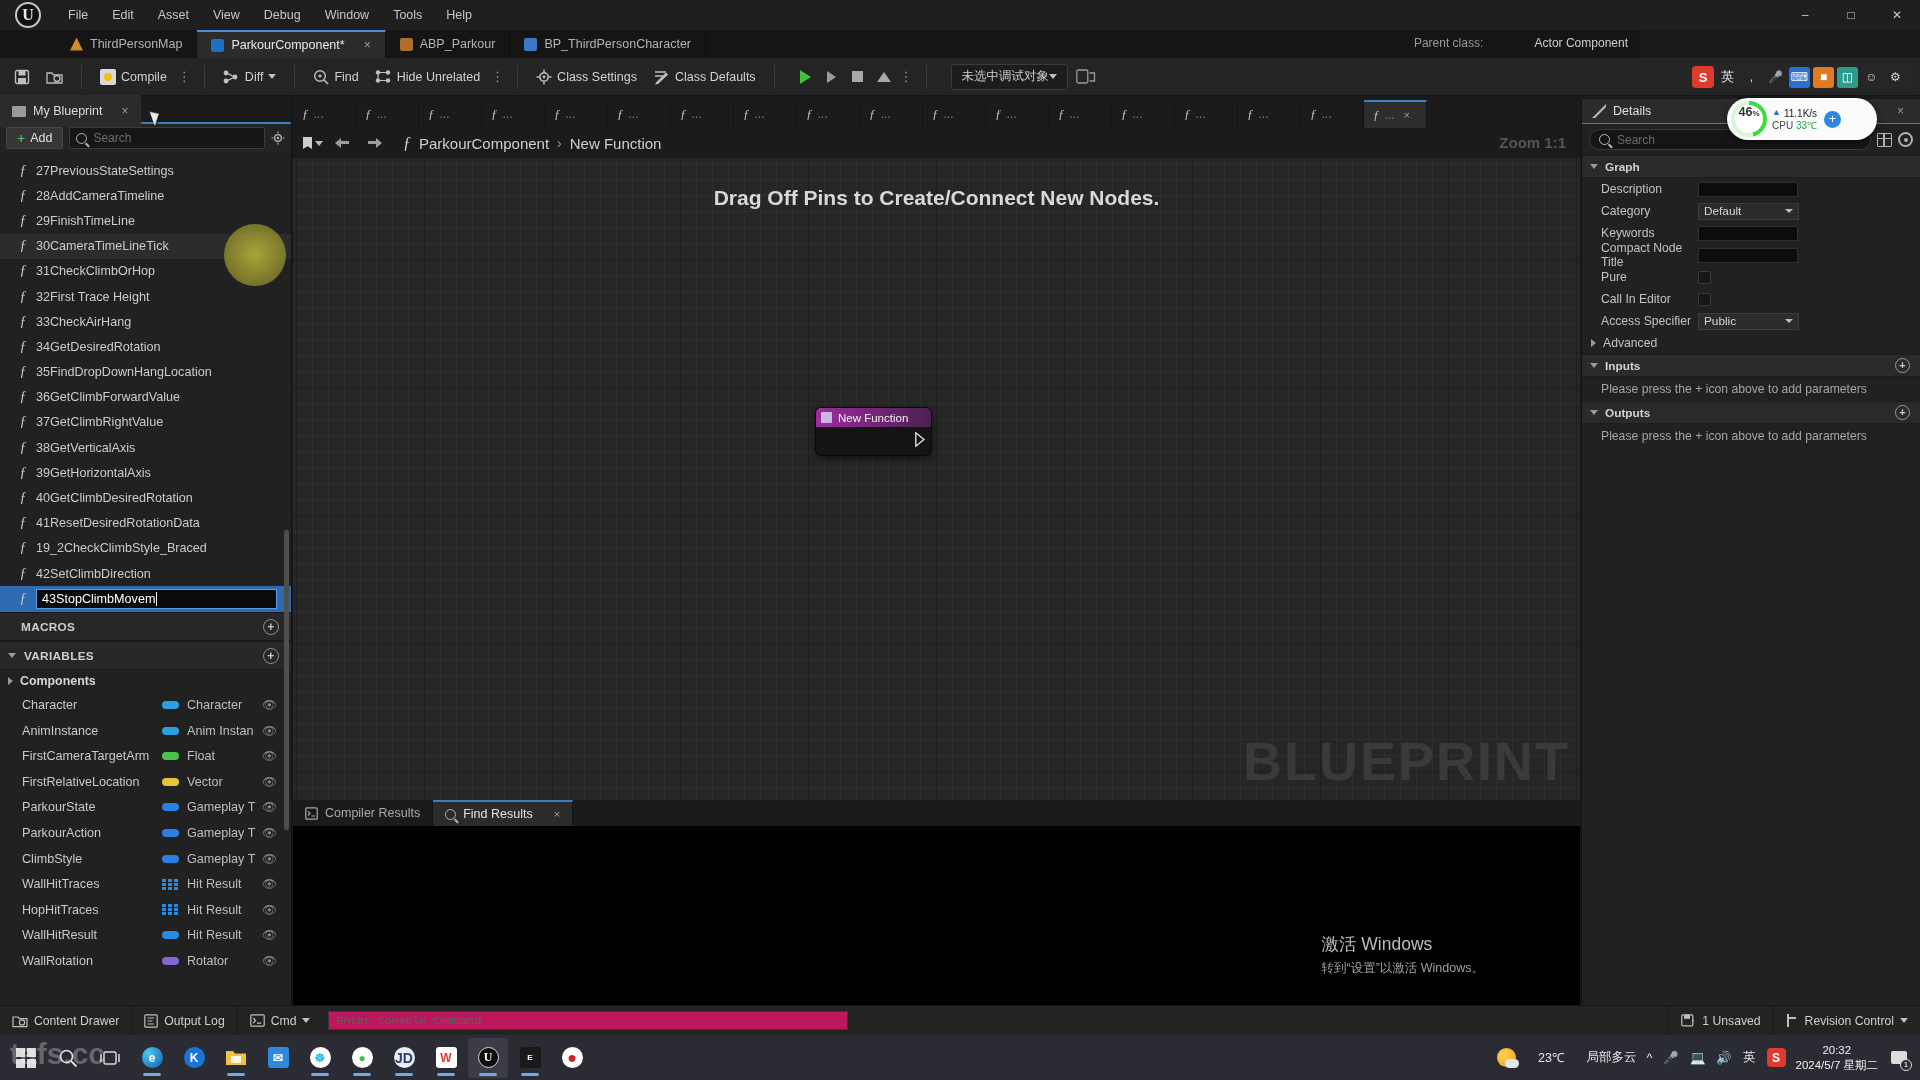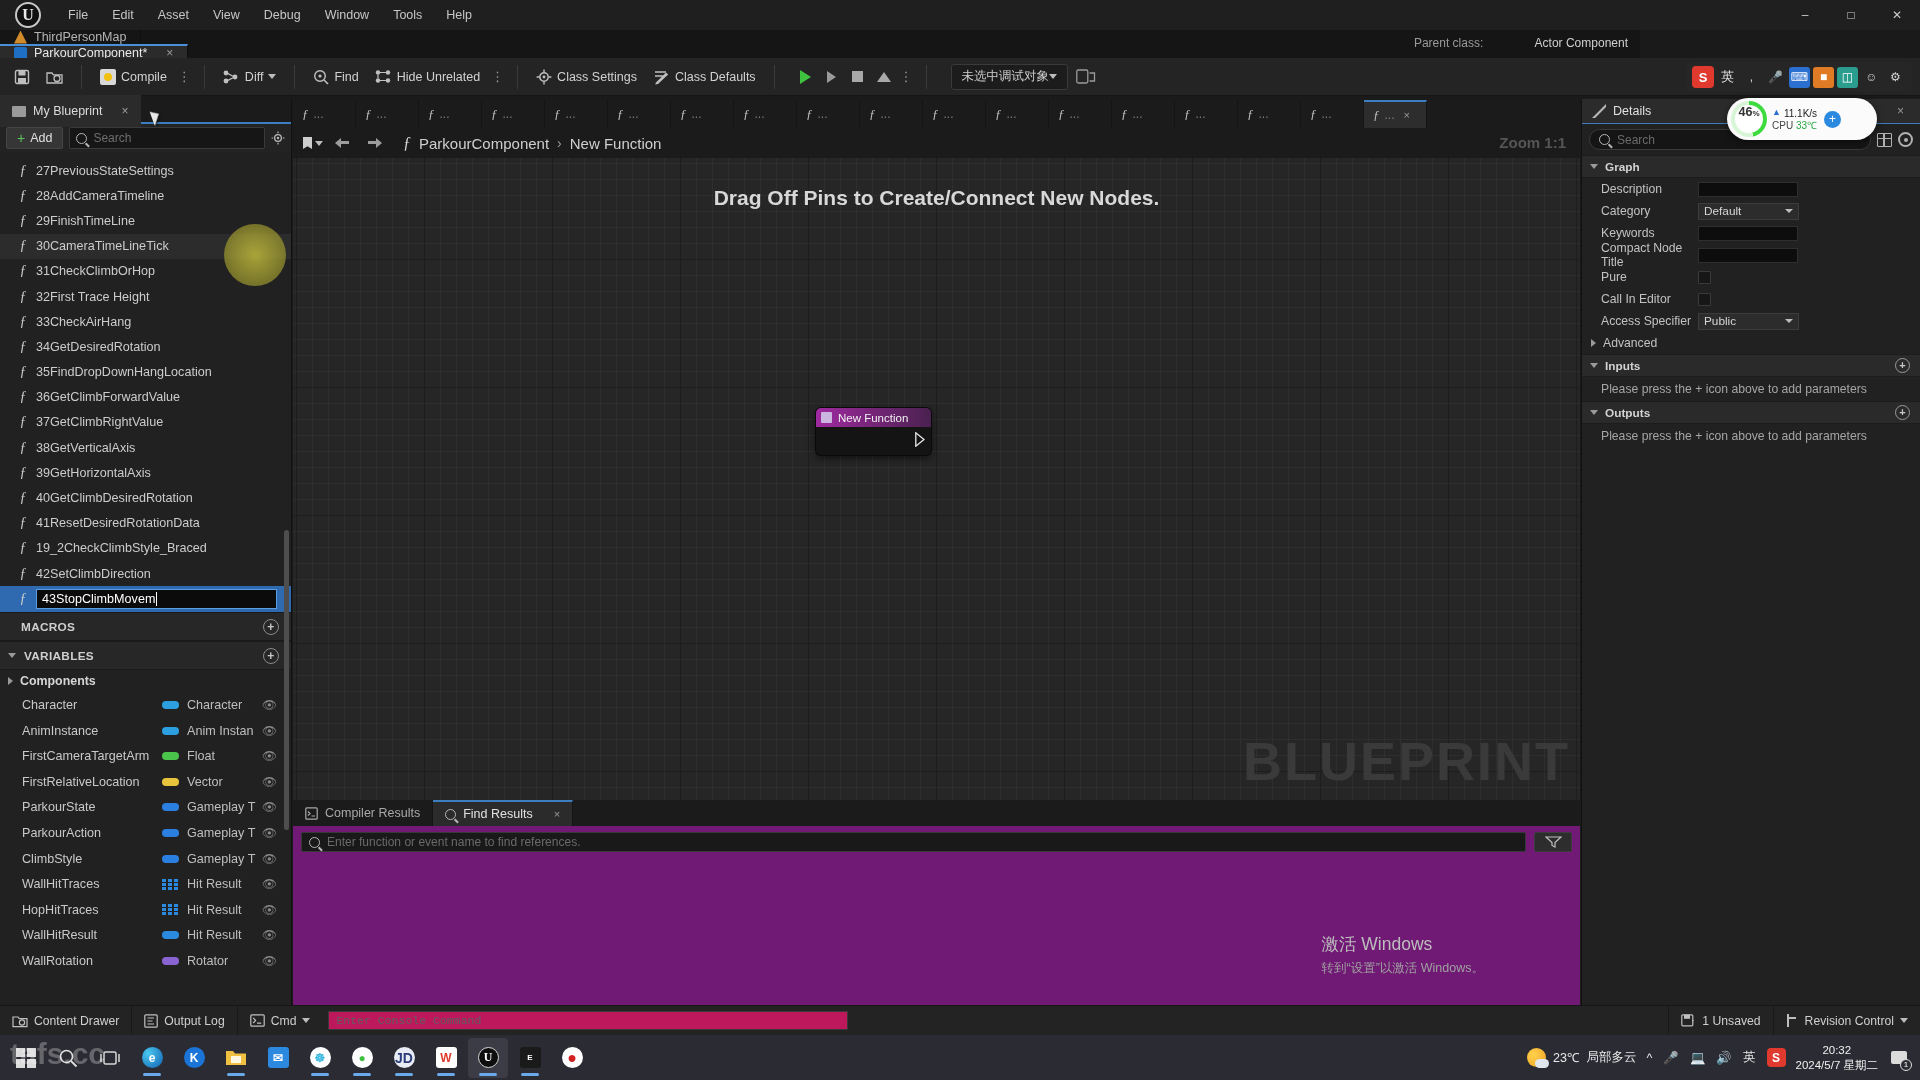--- a/index.html
+++ b/index.html
@@ -34,21 +34,21 @@
   }
   .win-ctrls { position:absolute; right:0; top:0; height:30px; display:flex; }
   .win-btn {
     width:46px; height:30px; display:flex; align-items:center; justify-content:center;
     font-size:12px; color:#ccc;
   }
 
   
   .tabbar {
     position:absolute; top:30px; left:0; width:1640px; height:28px;
-    background:#151515; display:flex; align-items:flex-start;flex-direction:column;
+    background:#151515; display:flex; align-items:flex-start;
   }
   .tab {
     height:28px; display:flex; align-items:center; gap:7px;
     padding:0 14px; font-size:12.5px; color:#b4b4b4;
     border-right:1px solid #0e0e0e; position:relative;
   }
   .tab.active {
     background:#2b2b2b; color:#e8e8e8;
     border-top:2px solid #4a90d9;
   }
@@ -293,21 +293,21 @@
   .cursor-arrow {
     position:absolute; left:152px; top:110px; width:0;height:0;
     border-left:8px solid #e8e8e8; border-top:5px solid transparent;
     border-bottom:10px solid transparent; transform:rotate(-20deg);
     filter: drop-shadow(1px 1px 1px rgba(0,0,0,.8));
   }
 
   
   .results {
     position:absolute; left:293px; top:800px; width:1287px; height:205px;
-    background:#701a75;
+    background:#000000;
   }
   .res-tabs { height:26px; display:flex; align-items:flex-end; background:#1b1b1b;}
   .res-tab {
     height:26px;display:flex;align-items:center;gap:7px;padding:0 12px;
     font-size:12.5px;color:#a8a8a8;border-right:1px solid #141414;
   }
   .res-tab.active{background:#2b2b2b;color:#e2e2e2;border-top:2px solid #3c7ec0;}
   .res-tab .x{margin-left:14px;font-size:11px;color:#9a9a9a;}
   .magnifier {
     width:11px;height:11px;border:1.6px solid #b6b6b6;border-radius:50%;position:relative;
@@ -427,21 +427,21 @@
   .tbi .ul{position:absolute;bottom:2px;left:11px;width:18px;height:3px;border-radius:2px;background:#6aa9ec;}
   .sq-ico{width:21px;height:21px;border-radius:3px;display:flex;align-items:center;justify-content:center;
     font-size:12px;font-weight:bold;color:#fff;}
   .win-start{width:20px;height:20px;
     background:
       linear-gradient(#dcdcdc 0 0) 0 0/9px 9px no-repeat,
       linear-gradient(#dcdcdc 0 0) 11px 0/9px 9px no-repeat,
       linear-gradient(#dcdcdc 0 0) 0 11px/9px 9px no-repeat,
       linear-gradient(#dcdcdc 0 0) 11px 11px/9px 9px no-repeat;}
   .tb-right{margin-left:auto;display:flex;align-items:center;gap:10px;padding-right:10px;color:#e8e8e8;}
-  .weather{display:flex;align-items:center;gap:7px;font-size:12.5px;}
+  .weather{display:flex;align-items:center;gap:22px;font-size:12.5px;}
   .sun{width:19px;height:19px;border-radius:50%;
     background:radial-gradient(circle at 35% 35%, #ffd24d, #f0a020);position:relative;}
   .sun::after{content:"";position:absolute;right:-3px;bottom:-1px;width:14px;height:9px;border-radius:6px;background:#dfe6ee;}
   .tray{display:flex;align-items:center;gap:11px;font-size:12.5px;color:#e2e2e2;}
   .tray .sg{width:19px;height:19px;border-radius:4px;background:#e03a2f;color:#fff;
     display:flex;align-items:center;justify-content:center;font-size:12px;font-weight:bold;}
   .clock{text-align:center;line-height:1.25;font-size:11.5px;color:#f0f0f0;}
   .notif{width:22px;height:22px;position:relative;display:flex;align-items:center;justify-content:center;}
   .notif .bub{width:16px;height:13px;background:#dcdcdc;border-radius:2px;}
   .notif .cnt{position:absolute;right:-2px;bottom:-2px;width:12px;height:12px;border-radius:50%;
@@ -944,31 +944,20 @@
           <path d="M3 4.5 L5 6.5 L3 8.5 M6.5 9 H10" stroke="#a8a8a8" stroke-width="1.2" fill="none"></path>
         </svg>
         <span>Compiler Results</span>
       </div>
       <div class="res-tab active">
         <span class="magnifier"></span>
         <span>Find Results</span>
         <span class="x">×</span>
       </div>
     </div>
-    <div class="res-searchrow">
-      <div class="res-search">
-        <span class="magnifier"></span>
-        <input type="text" value="" placeholder="Enter function or event name to find references." style="">
-      </div>
-      <div class="res-filter">
-        <svg width="17" height="12" viewBox="0 0 17 12">
-          <path d="M1 1 H16 L10 6.5 V11 L7 9.5 V6.5 Z" fill="none" stroke="#c0c0c0" stroke-width="1.2"></path>
-        </svg>
-      </div>
-    </div>
     <div class="act-win">
       <div class="t1">激活 Windows</div>
       <div class="t2">转到“设置”以激活 Windows。</div>
     </div>
   </div>
 
   <div class="panel-right">
     <div class="det-tabrow">
       <div class="det-tab">
         <span class="pencil"></span>

